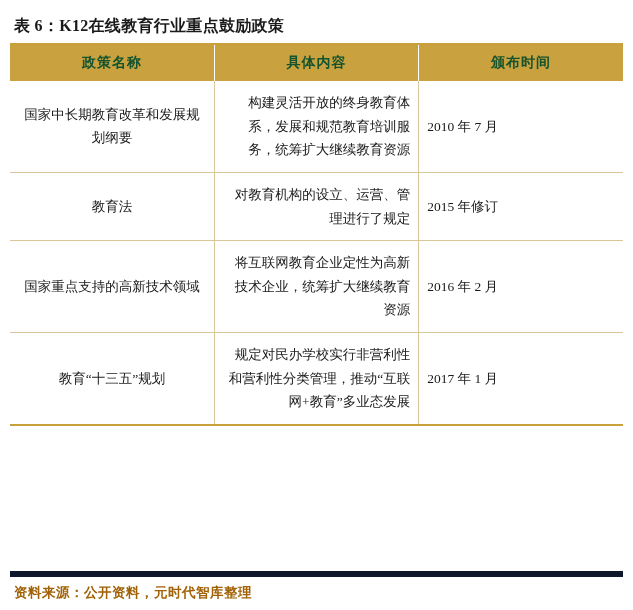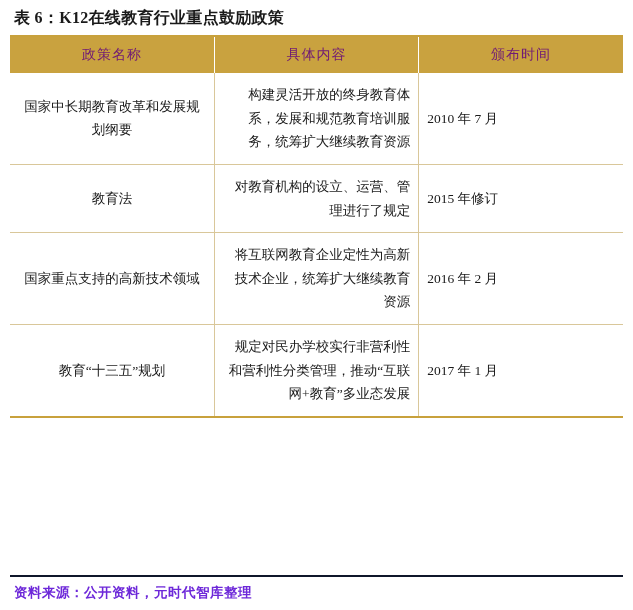--- a/index.html
+++ b/index.html
@@ -11,41 +11,41 @@
     height: 610px;
     background: #ffffff;
     font-family: "Liberation Serif", "DejaVu Serif", serif;
     overflow: hidden;
   }
   .page {
     position: relative;
     width: 633px;
     height: 610px;
     box-sizing: border-box;
-    padding: 0 10px;
+    padding: 8px 10px;
   }
   .title-bar {
     padding: 8px 4px 6px 4px;
     font-size: 16px;
     font-weight: bold;
     color: #1a1a1a;
     letter-spacing: 0.3px;
     border-bottom: 2px solid #c8a13c;
   }
   table.policy {
     width: 613px;
     border-collapse: collapse;
     table-layout: fixed;
     margin-top: 0;
   }
   table.policy th {
     background: #c9a23f;
-    color: #701a75;
+    color: #14532d;
     font-size: 14px;
-    font-weight: normal;
+    font-weight: bold;
     text-align: center;
     padding: 9px 4px;
     border-right: 1px solid #ffffff;
     letter-spacing: 1px;
   }
   table.policy th:last-child {
     border-right: none;
   }
   table.policy td {
     font-size: 13.5px;
@@ -72,22 +72,22 @@
   table.policy tr:last-child td {
     border-bottom: none;
   }
   .source {
     position: absolute;
     left: 10px;
     right: 10px;
     bottom: 8px;
     font-size: 13.5px;
     font-weight: bold;
-    color: #6d28d9;
-    border-top: 2px solid #0f172a;
+    color: #a16207;
+    border-top: 6px solid #0f172a;
     padding-top: 7px;
     padding-left: 4px;
     letter-spacing: 0.5px;
   }
   .tbl-wrap {
     border-bottom: 2px solid #c8a13c;
   }
 </style>
 </head>
 <body>

